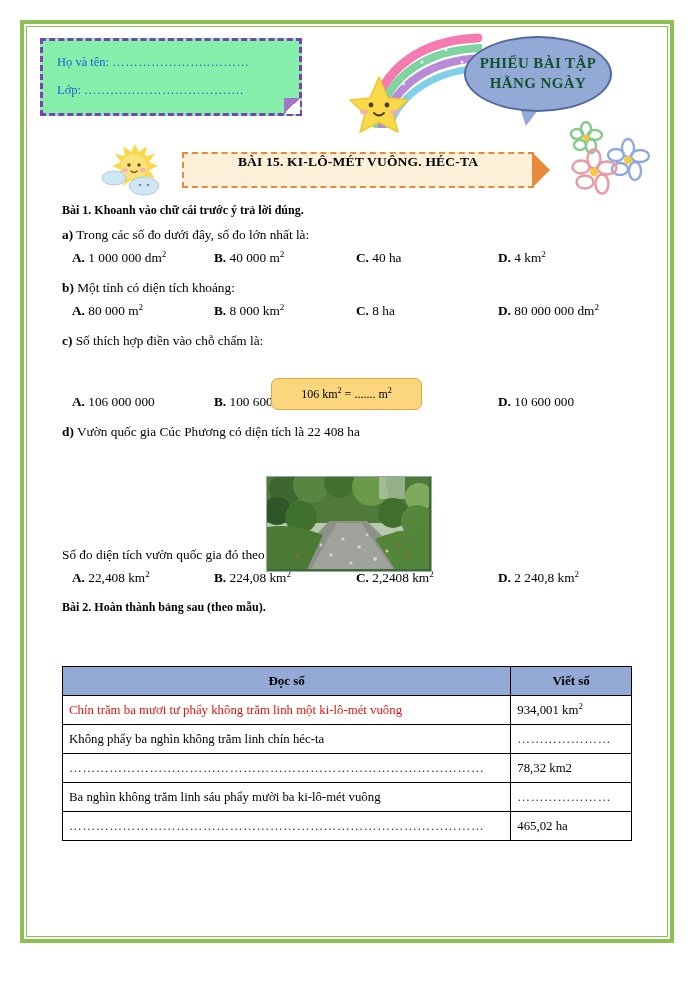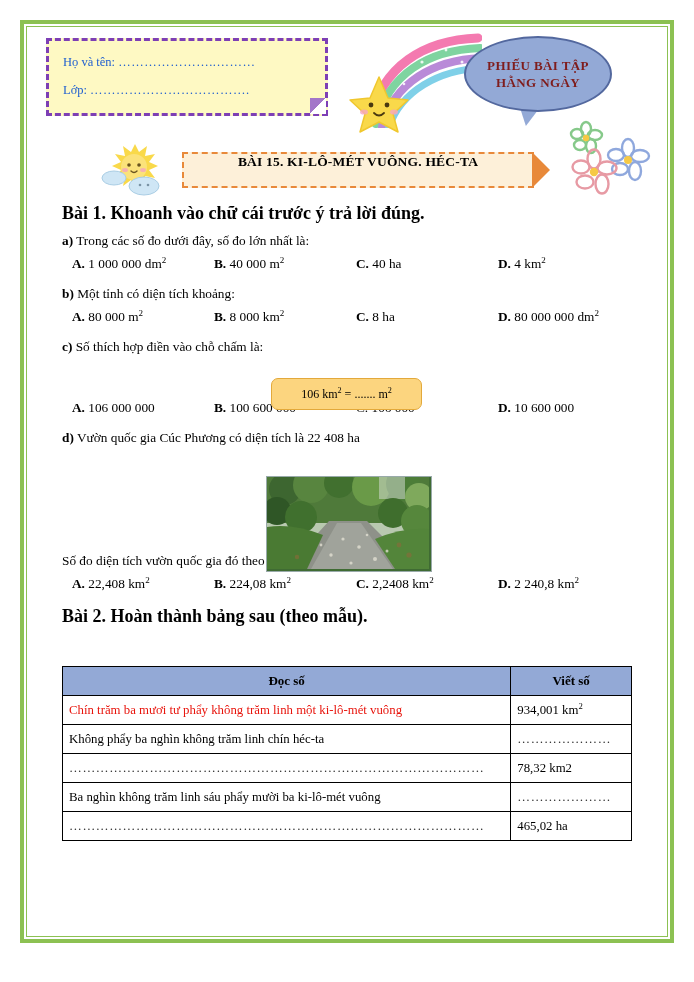--- a/index.html
+++ b/index.html
@@ -6,38 +6,38 @@
   body{width:694px;height:982px;font-family:"Liberation Serif",serif;color:#000;}
   .page{position:relative;width:694px;height:982px;background:#fff;overflow:hidden;}
 
   
   .frame-outer{position:absolute;left:20px;top:20px;width:654px;height:923px;
       border:4px solid #8cc152;box-sizing:border-box;}
   .frame-inner{position:absolute;left:26px;top:26px;width:642px;height:911px;
       border:1.5px solid #8cc152;box-sizing:border-box;}
 
   
-  .name-box{position:absolute;left:46px;top:38px;width:282px;height:78px;
-      background:#fef9c3;border:3px dashed #7d3fb5;box-sizing:border-box;}
+  .name-box{position:absolute;left:40px;top:38px;width:262px;height:78px;
+      background:#86efac;border:3px dashed #7d3fb5;box-sizing:border-box;}
   .name-line{position:absolute;left:14px;color:#1f5fd0;font-size:12.5px;white-space:nowrap;}
   .name-line.l1{top:14px;}
   .name-line.l2{top:42px;}
   .dots-blue{color:#1f5fd0;letter-spacing:.5px;}
   .fold{position:absolute;right:-1px;bottom:-1px;width:16px;height:16px;
       background:linear-gradient(135deg,#a376c9 0 50%,#ffffff 50% 100%);}
 
   
   .rainbow{position:absolute;left:352px;top:32px;width:130px;height:96px;}
   .star{position:absolute;left:348px;top:74px;width:62px;height:60px;}
 
   
   .bubble{position:absolute;left:464px;top:36px;width:144px;height:72px;
       background:#93a9d6;border:2px solid #53689e;border-radius:50%/50%;
       display:flex;flex-direction:column;align-items:center;justify-content:center;}
-  .bubble span{font-weight:bold;font-size:13px;letter-spacing:.4px;line-height:1.32;color:#7f1d1d;font-family:Liberation Serif, serif;}
+  .bubble span{font-weight:bold;font-size:15px;letter-spacing:.4px;line-height:1.32;color:#14532d;font-family:Liberation Serif, serif;}
   .bubble-tail{position:absolute;left:516px;top:102px;width:0;height:0;
       border-left:12px solid transparent;border-right:14px solid transparent;
       border-top:24px solid #93a9d6;transform:skewX(-10deg);}
 
   
   .flowers{position:absolute;left:560px;top:118px;width:96px;height:80px;}
 
   
   .suncloud{position:absolute;left:98px;top:142px;width:74px;height:56px;}
 
@@ -45,21 +45,21 @@
   .banner{position:absolute;left:182px;top:152px;width:352px;height:36px;
       background:#fdf0d9;border:2px dashed #e8893a;box-sizing:border-box;
       display:flex;align-items:flex-start;justify-content:center;}
   .banner span{font-weight:bold;font-size:13.5px;letter-spacing:.2px;}
   .banner-arrow{position:absolute;left:532px;top:152px;width:0;height:0;
       border-top:18px solid transparent;border-bottom:18px solid transparent;
       border-left:18px dashed #e8893a;}
 
   
   .content{position:absolute;left:62px;top:203px;width:600px;}
-  .q-title{font-weight:bold;font-size:18px;margin:0 0 9px 0;}
+  .q-title{font-weight:bold;font-size:12px;margin:0 0 9px 0;}
   .q-stem{font-size:13.3px;margin:0 0 7px 0;}
   .q-stem b{font-weight:bold;}
   .opts{position:relative;height:20px;margin:0 0 10px 0;font-size:13.3px;}
   .opt{position:absolute;white-space:nowrap;}
   .opt b{font-weight:bold;}
   .opt.nb b{font-weight:normal;}
   .o1{left:10px;} .o2{left:152px;} .o3{left:294px;} .o4{left:436px;}
   sup{font-size:.68em;vertical-align:super;line-height:0;}
 
   

